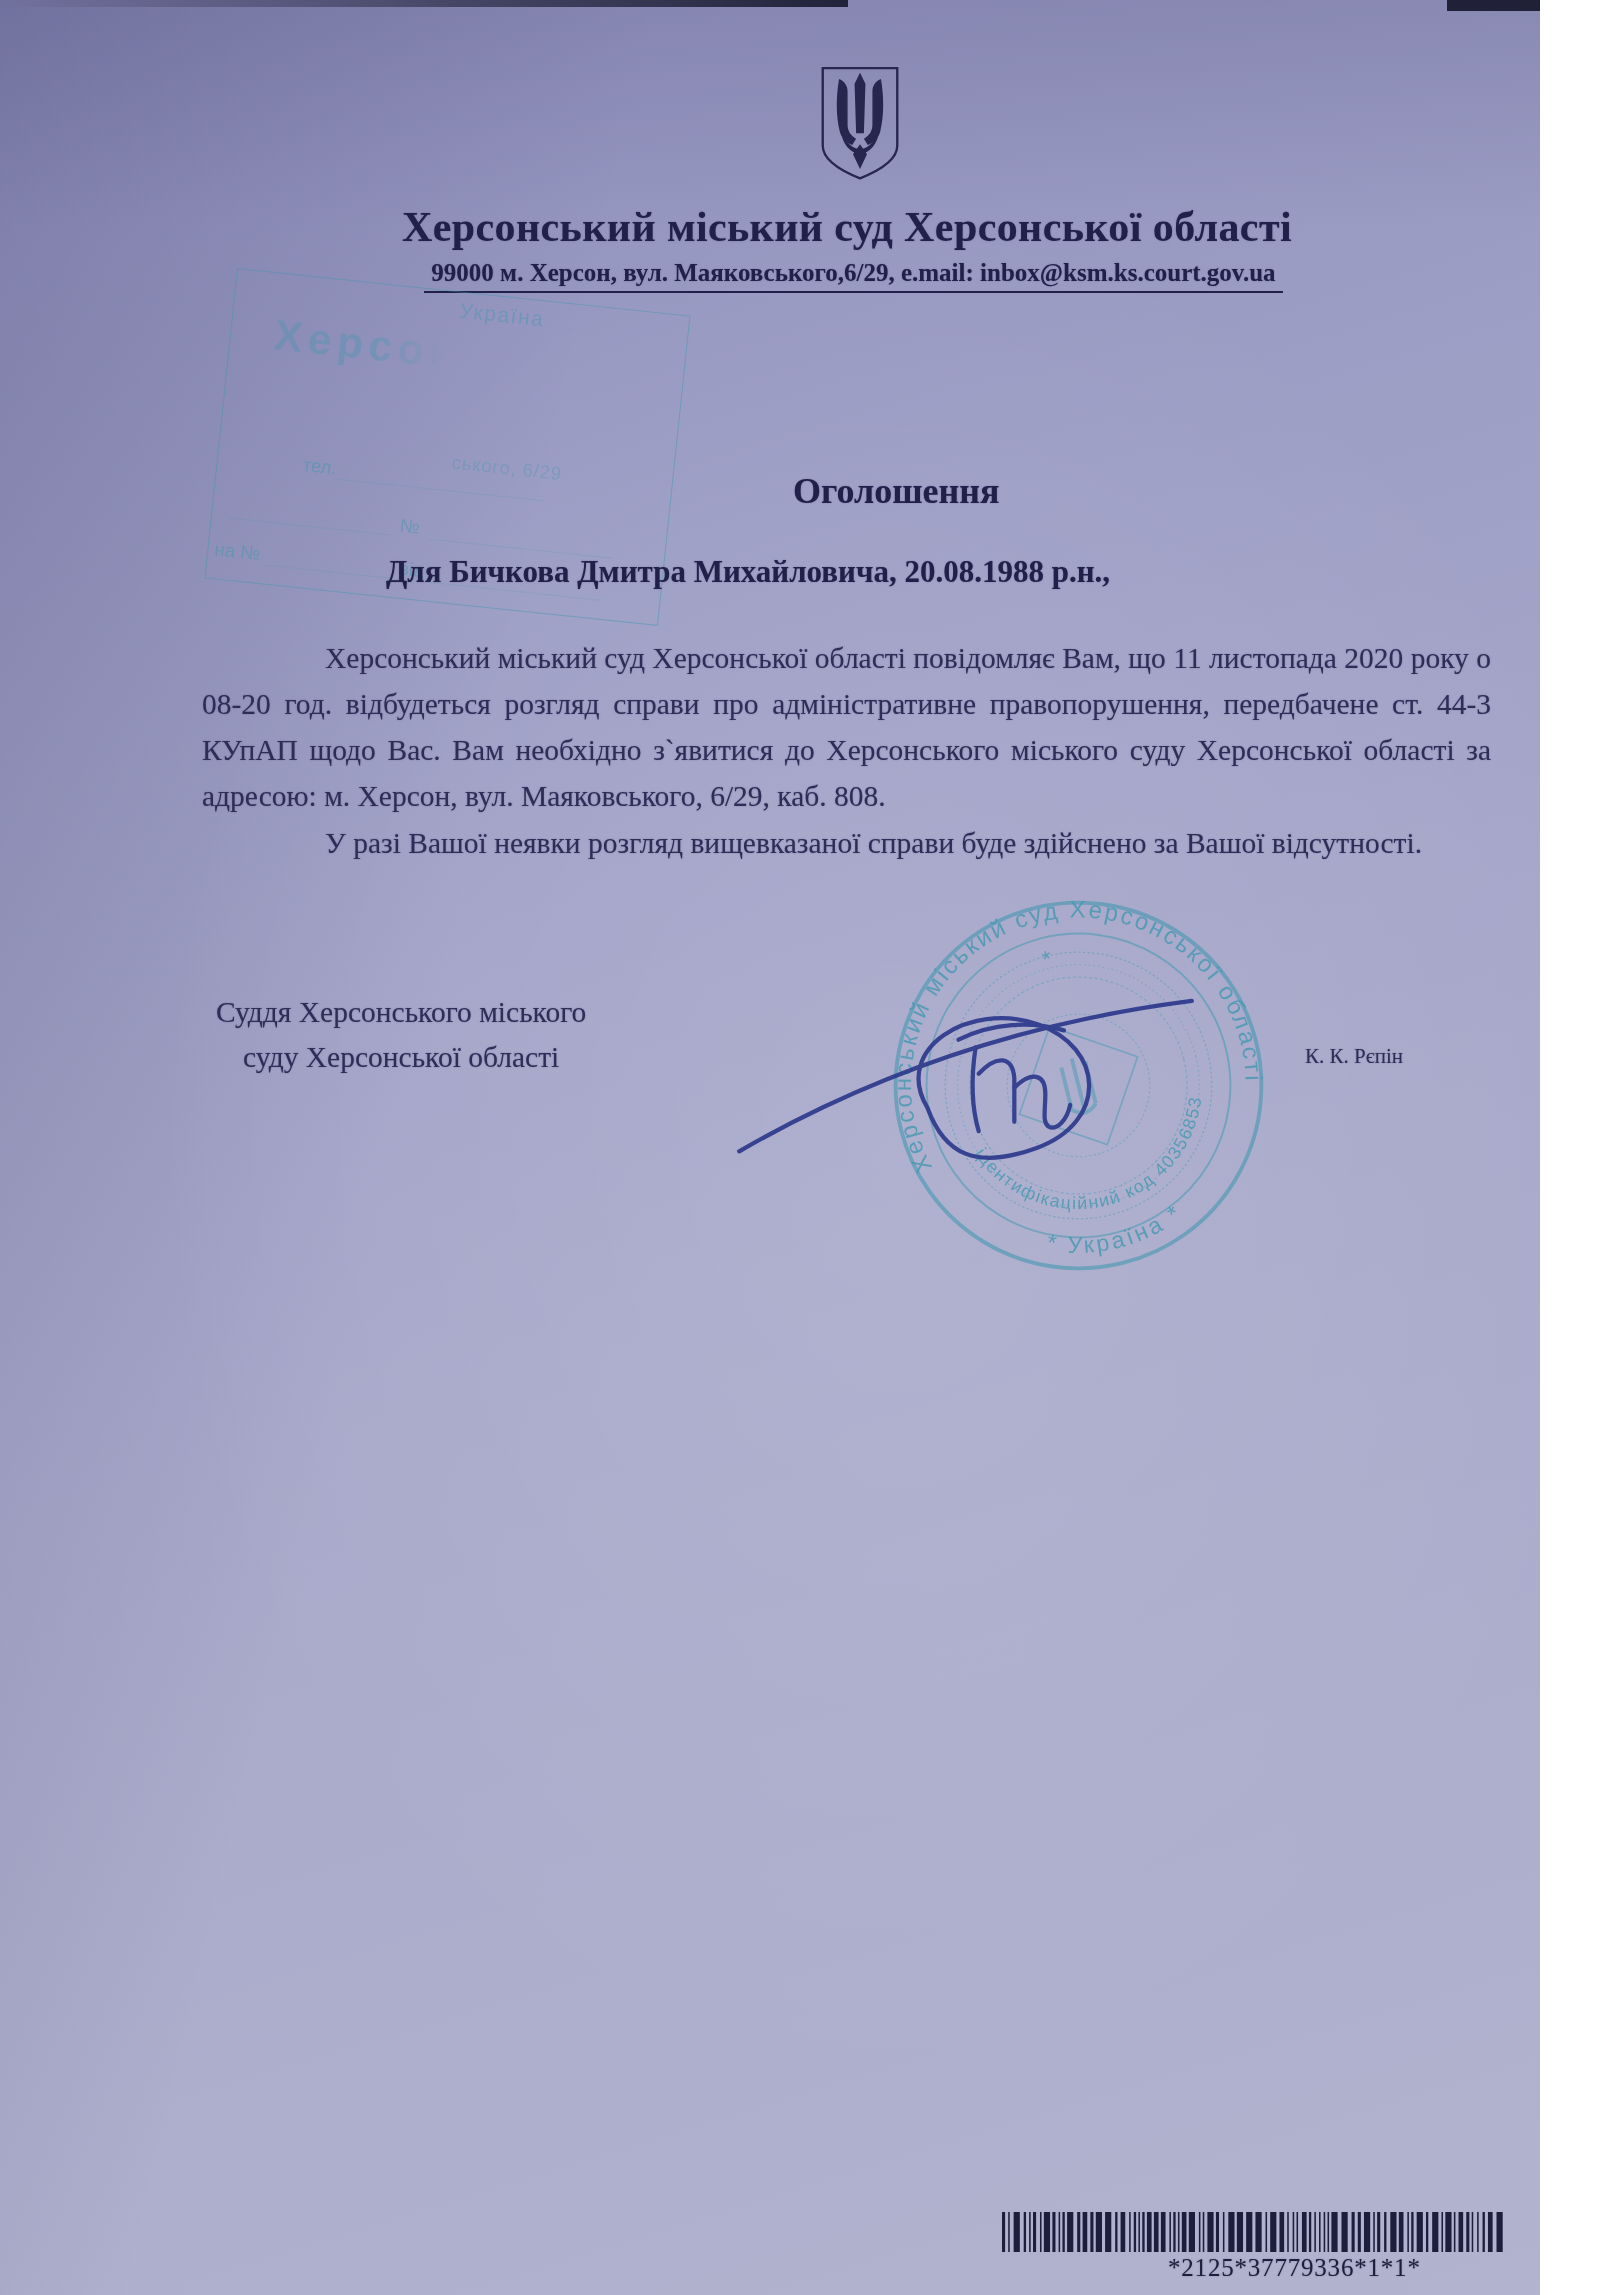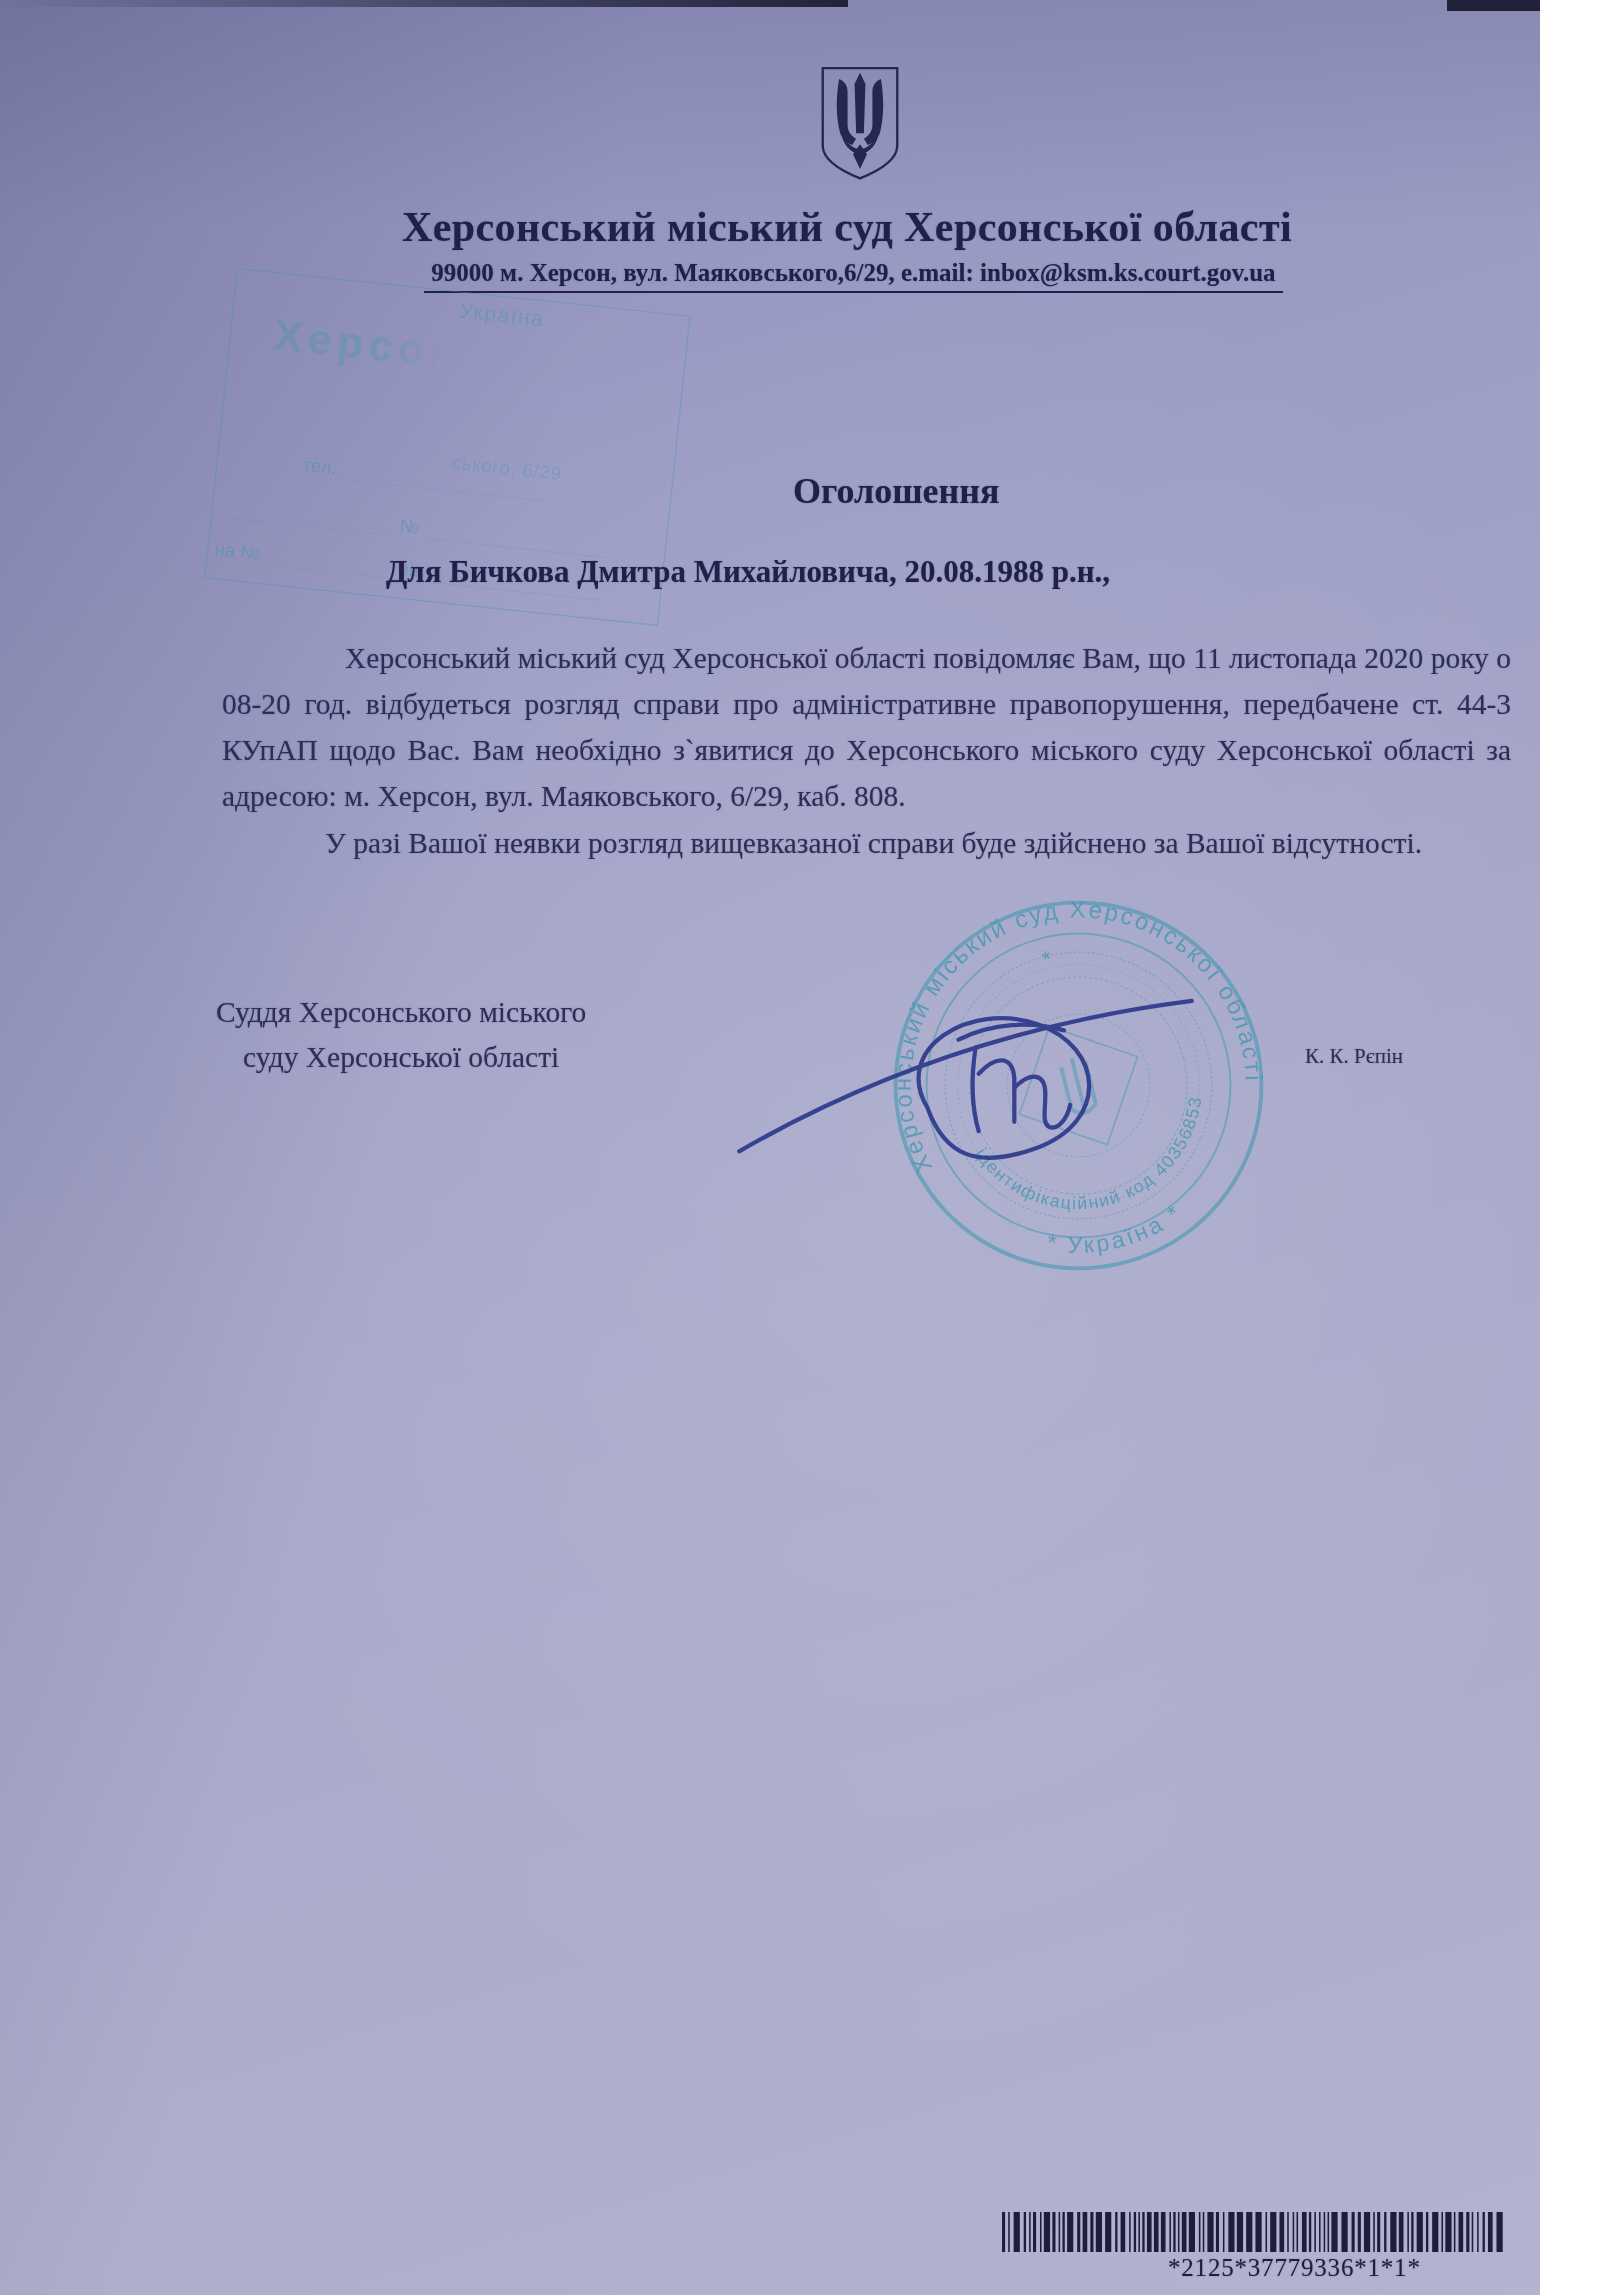--- a/index.html
+++ b/index.html
@@ -38,21 +38,21 @@
   .in-stamp .cityword{position:absolute;left:43px;top:37px;font-size:43px;font-weight:bold;opacity:0.30;letter-spacing:5.4px;
     -webkit-mask-image:linear-gradient(to right,#000 55%,transparent 95%);
     mask-image:linear-gradient(to right,#000 55%,transparent 95%);}
   .in-stamp .addr-frag{position:absolute;left:233px;top:159px;font-size:18.6px;opacity:0.30;letter-spacing:0.8px;}
   .in-stamp .row{position:absolute;font-size:18.6px;opacity:0.42;white-space:nowrap;}
   .in-stamp .ln{display:inline-block;border-bottom:1.6px solid rgba(55,149,173,0.40);height:15.5px;vertical-align:bottom;}
   
   .doc-title{left:793px;top:470px;font-size:36px;font-weight:bold;color:var(--ink-bold,#20204a);white-space:nowrap;}
   .addressee{left:386px;top:554px;font-size:31px;font-weight:bold;color:var(--ink-bold,#20204a);white-space:nowrap;}
   .para{left:202px;width:1289px;font-size:29.5px;line-height:46px;text-align:justify;text-indent:123px;}
-  .para1{top:635px;margin-left:20px;}
+  .para1{top:635px;}
   .para2{top:820px;}
   .signer{left:216px;top:990px;font-size:29.5px;line-height:45px;white-space:nowrap;text-align:center;}
   .judge-name{left:1305px;top:1044px;font-size:21px;white-space:nowrap;}
   
   .round-stamp{left:877px;top:884px;width:403px;height:403px;filter:blur(0.3px);opacity:0.88;}
   
   .signature{left:733px;top:956px;width:465px;height:217px;}
   
   .barcode{left:1002px;top:2212px;width:510px;height:40px;}
   .barcode-text{left:1168px;top:2254px;font-family:Liberation Serif, serif;

